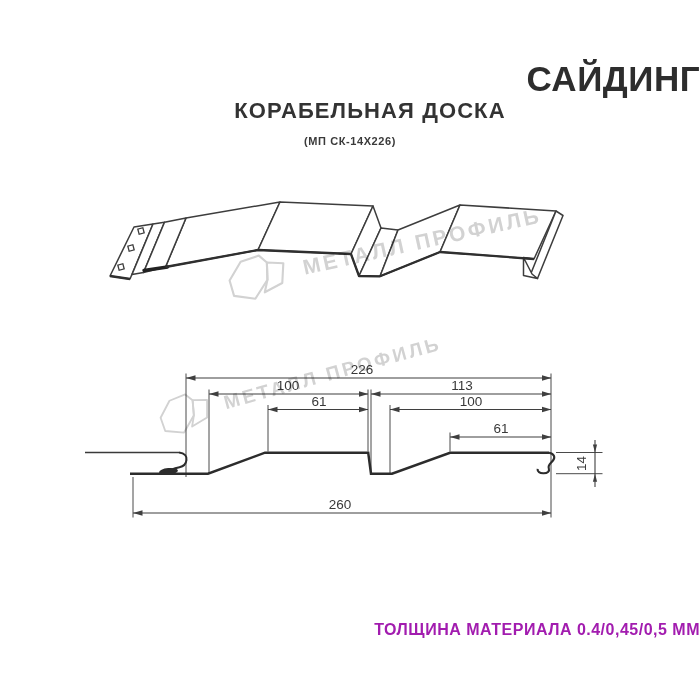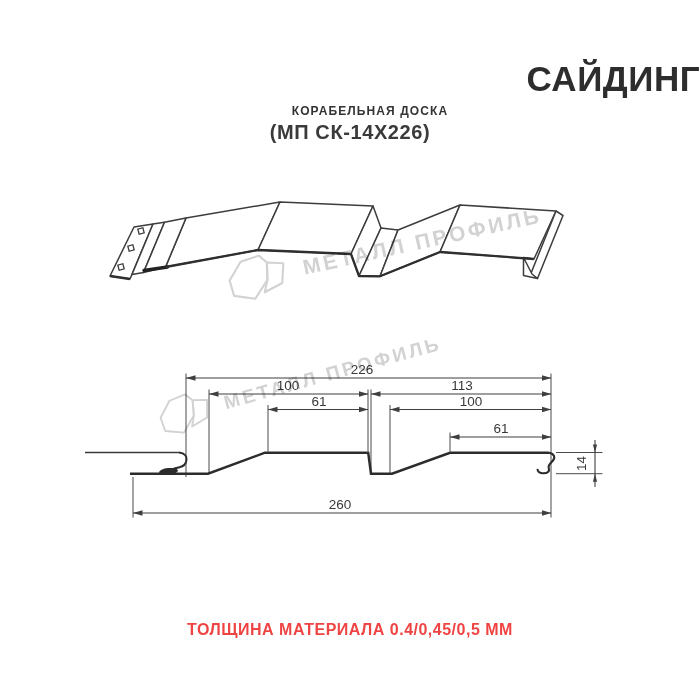--- a/index.html
+++ b/index.html
@@ -1,23 +1,23 @@
 <!DOCTYPE html>
 <html><head>
 <meta charset="utf-8">
 <style>
   html,body{margin:0;padding:0;background:#fff;}
   body{width:700px;height:700px;position:relative;overflow:hidden;
        font-family:"Liberation Sans","DejaVu Sans",sans-serif;color:#2e2e2e;}
   .abs{position:absolute;}
   .ctr{left:0;right:0;text-align:center;}
   .title{top:61px;font-size:35px;font-weight:800;letter-spacing:0.5px;color:#2d2d2d;line-height:36px;text-align:right;}
-  .subtitle{top:101px;font-size:12px;font-weight:700;letter-spacing:1.1px;color:#333;line-height:20px;margin-left:40px;}
-  .model{top:123px;font-size:20px;font-weight:600;letter-spacing:0.6px;color:#3a3a3a;line-height:18px;}
-  .footer{top:620px;font-size:16px;font-weight:600;letter-spacing:0.5px;color:#ef4444;line-height:20px;}
+  .subtitle{top:101px;font-size:22px;font-weight:700;letter-spacing:1.1px;color:#333;line-height:20px;margin-left:40px;}
+  .model{top:132px;font-size:11px;font-weight:600;letter-spacing:0.6px;color:#3a3a3a;line-height:18px;}
+  .footer{top:620px;font-size:16px;font-weight:600;letter-spacing:0.5px;color:#a21caf;line-height:20px;text-align:right;}
   svg.draw{position:absolute;}
   .wm{position:absolute;display:flex;align-items:center;white-space:nowrap;
       color:#d2d2d2;font-weight:600;mix-blend-mode:multiply;z-index:5;}
   .wm .wmtxt{letter-spacing:3px;}
   .wm1{left:222px;top:261px;gap:13px;font-size:21px;transform:rotate(-12.5deg);transform-origin:left center;}
   .wm2{left:154px;top:401px;gap:11px;font-size:19px;transform:rotate(-15.5deg);transform-origin:left center;}
   .wmlogo{stroke:#d2d2d2;fill:none;stroke-width:2;stroke-linejoin:round;}
   
   .ext{stroke:#4a4a4a;stroke-width:1;fill:none;}
   .dim{stroke:#3f3f3f;stroke-width:1.1;fill:none;}

